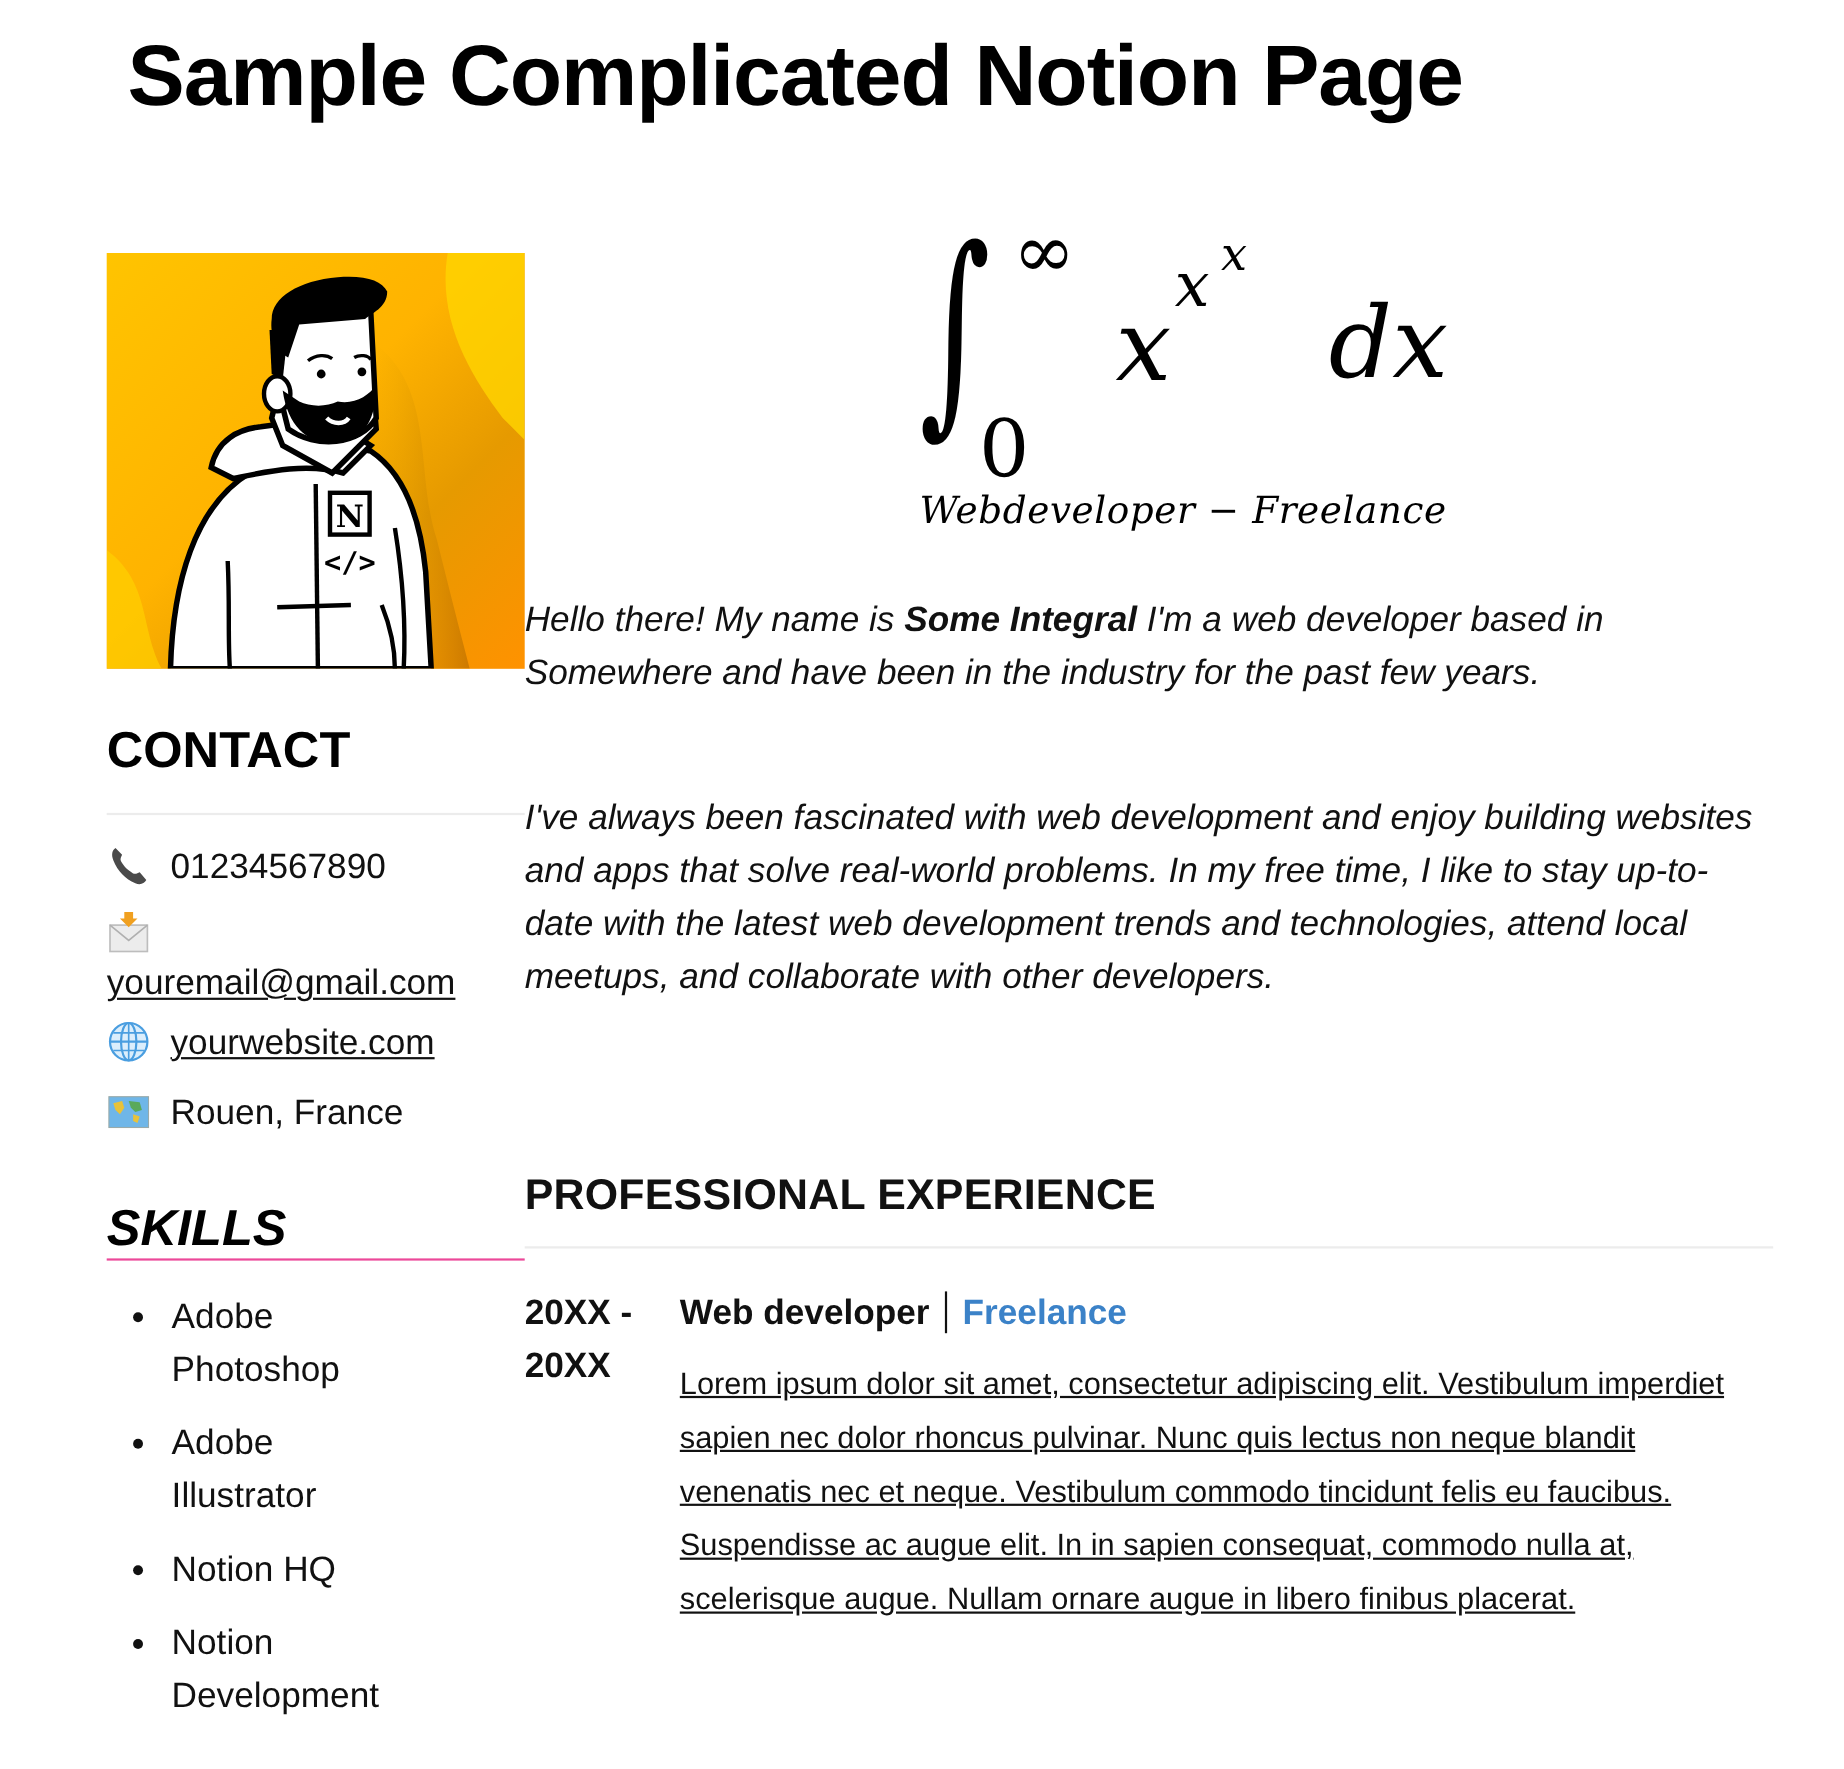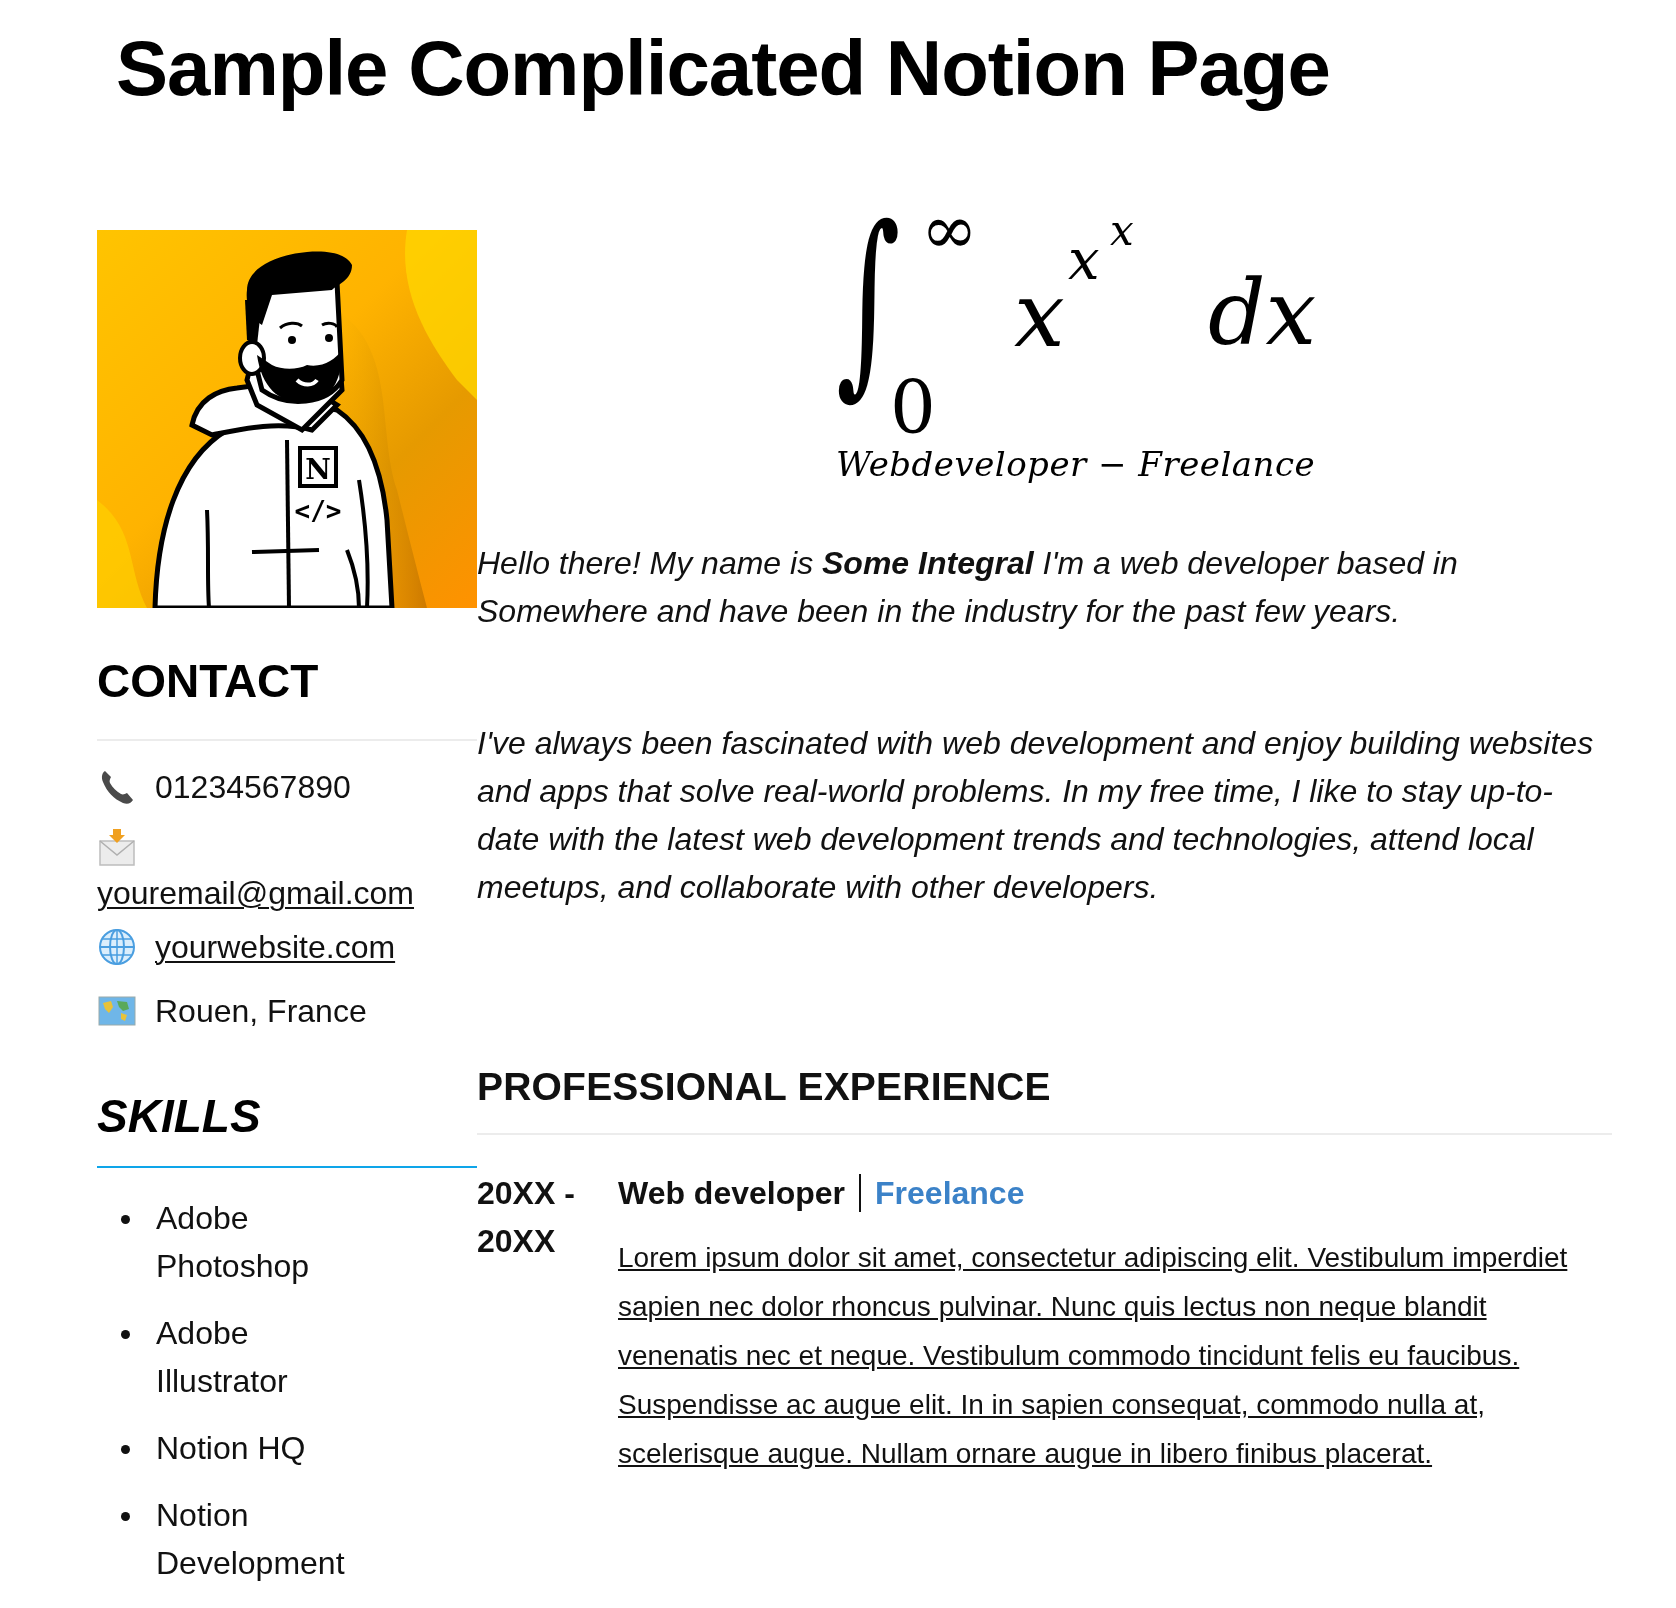--- a/index.html
+++ b/index.html
@@ -15,21 +15,21 @@
   
   .left-col { position: absolute; left: 97px; top: 230px; width: 380px; }
   .avatar {
     width: 380px; height: 378px; position: relative; overflow: hidden;
     background: linear-gradient(135deg, #ffc400 0%, #ffb300 45%, #e69a00 70%, #ff9200 100%);
   }
   .avatar svg { position: absolute; left: 0; top: 0; width: 100%; height: 100%; }
 
   .section-h { font-weight: 700; color: #000; line-height: 1.2; }
   .contact-h { font-size: 46px; margin-top: 46px; padding-bottom: 30px; border-bottom: 2px solid #ececec; }
-  .skills-h { font-size: 46px; font-style: italic; margin-top: 46px; padding-bottom: 22px; border-bottom: 2px solid #0ea5e9; }
+  .skills-h { font-size: 46px; font-style: italic; margin-top: 46px; border-bottom: 2px solid #ec4899; }
 
   .contact-list { margin-top: 14px; font-size: 32px; }
   .contact-row { display: flex; align-items: center; height: 64px; }
   .contact-row .ico { width: 40px; height: 40px; margin-right: 18px; flex: none; }
   .contact-row.email { flex-direction: column; align-items: flex-start; height: auto; padding-top: 8px; }
   .contact-row.email .ico { margin-bottom: 4px; }
   .contact-row.email a { line-height: 44px; }
   .contact-list a { color: #111; text-decoration: underline; text-underline-offset: 3px; text-decoration-thickness: 2px; }
 
   .skills-list { list-style: none; margin-top: 26px; font-size: 32px; }

